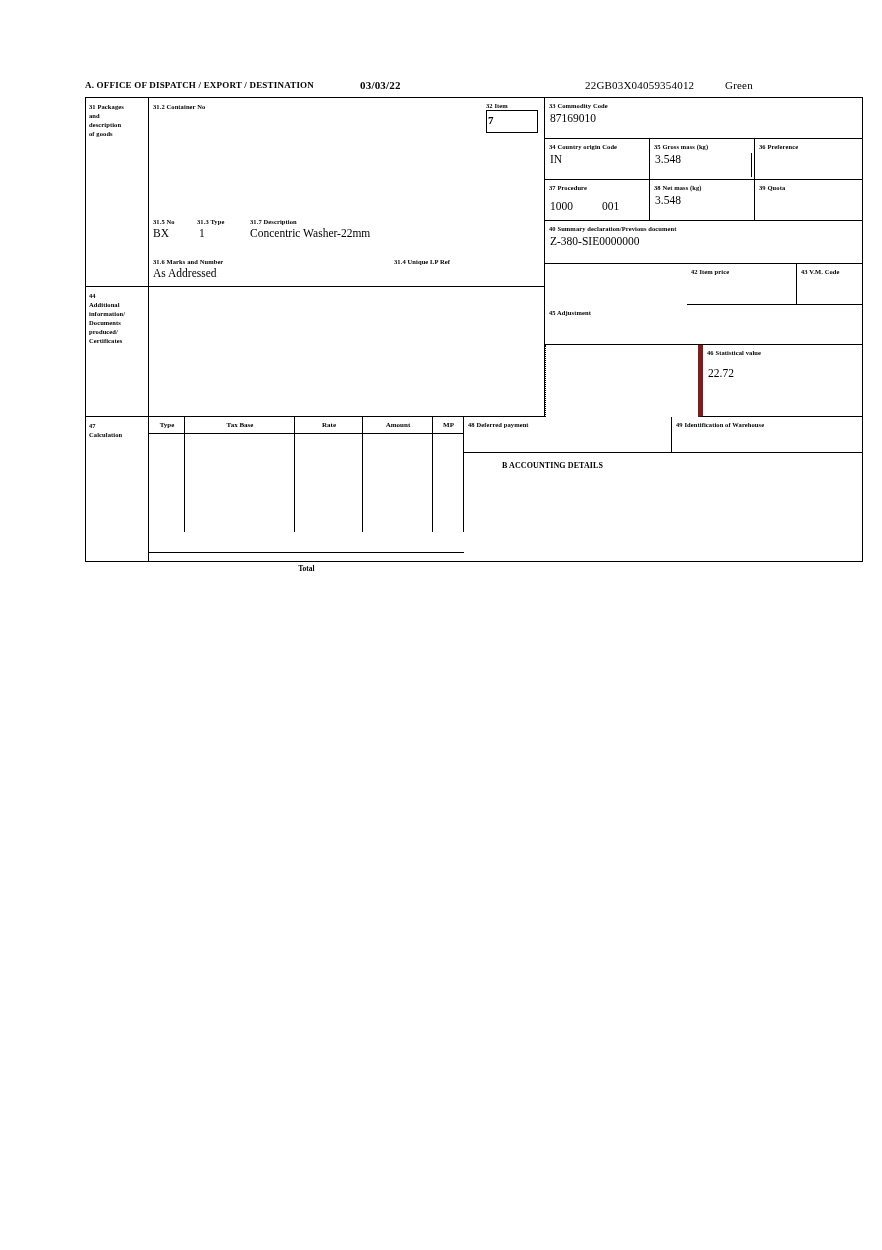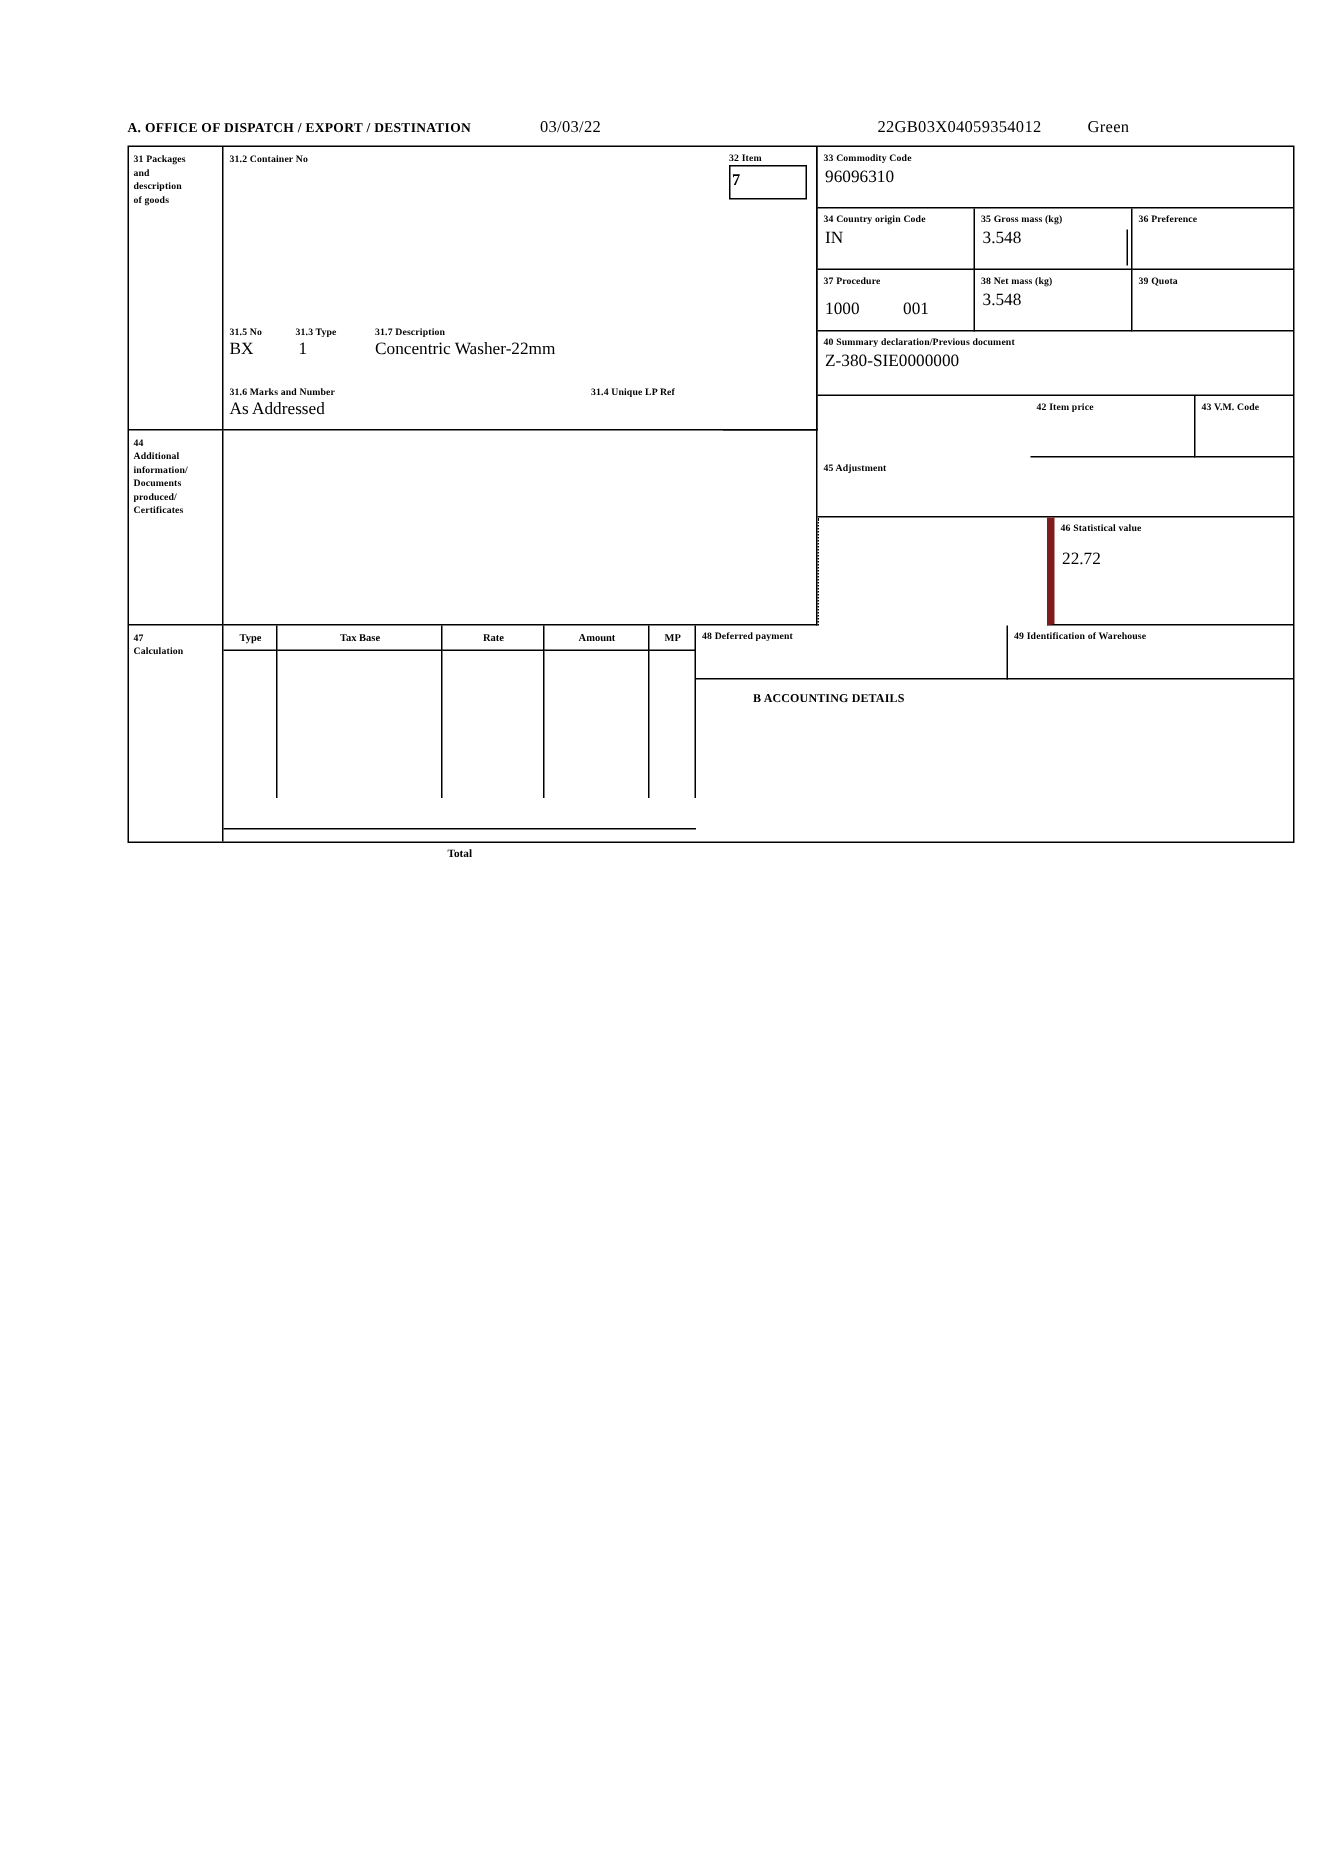--- a/index.html
+++ b/index.html
@@ -35,21 +35,21 @@
   }
   .hdr .hdr-label {
     position: absolute;
     left: 0; top: 0;
     white-space: nowrap;
   }
   .hdr .hdr-date {
     position: absolute;
     left: 275px; top: -1px;
     font-size: 11px;
-    font-weight: normal;
+    font-weight: bold;
     font-family: "Liberation Serif", serif;
   }
   .hdr .hdr-mrn {
     position: absolute;
     left: 500px; top: -1px;
     font-size: 11px;
     font-weight: normal;
   }
   .hdr .hdr-status {
     position: absolute;
@@ -257,21 +257,21 @@
     </div>
 
     <div class="cell br bb" id="box32">
       <span class="lbl" id="lbl32">32 Item</span>
       <div id="box32box"></div>
       <span id="v32">7</span>
     </div>
 
     <div class="cell bb rbox" id="box33">
       <span class="lbl">33 Commodity Code</span>
-      <span class="val">96096310</span>
+      <span class="val">87169010</span>
     </div>
 
     <div class="cell bb br rbox" id="box34">
       <span class="lbl">34 Country origin Code</span>
       <span class="val">IN</span>
     </div>
 
     <div class="cell bb br rbox" id="box35">
       <span class="lbl">35 Gross mass (kg)</span>
       <span class="val">3.548</span>

